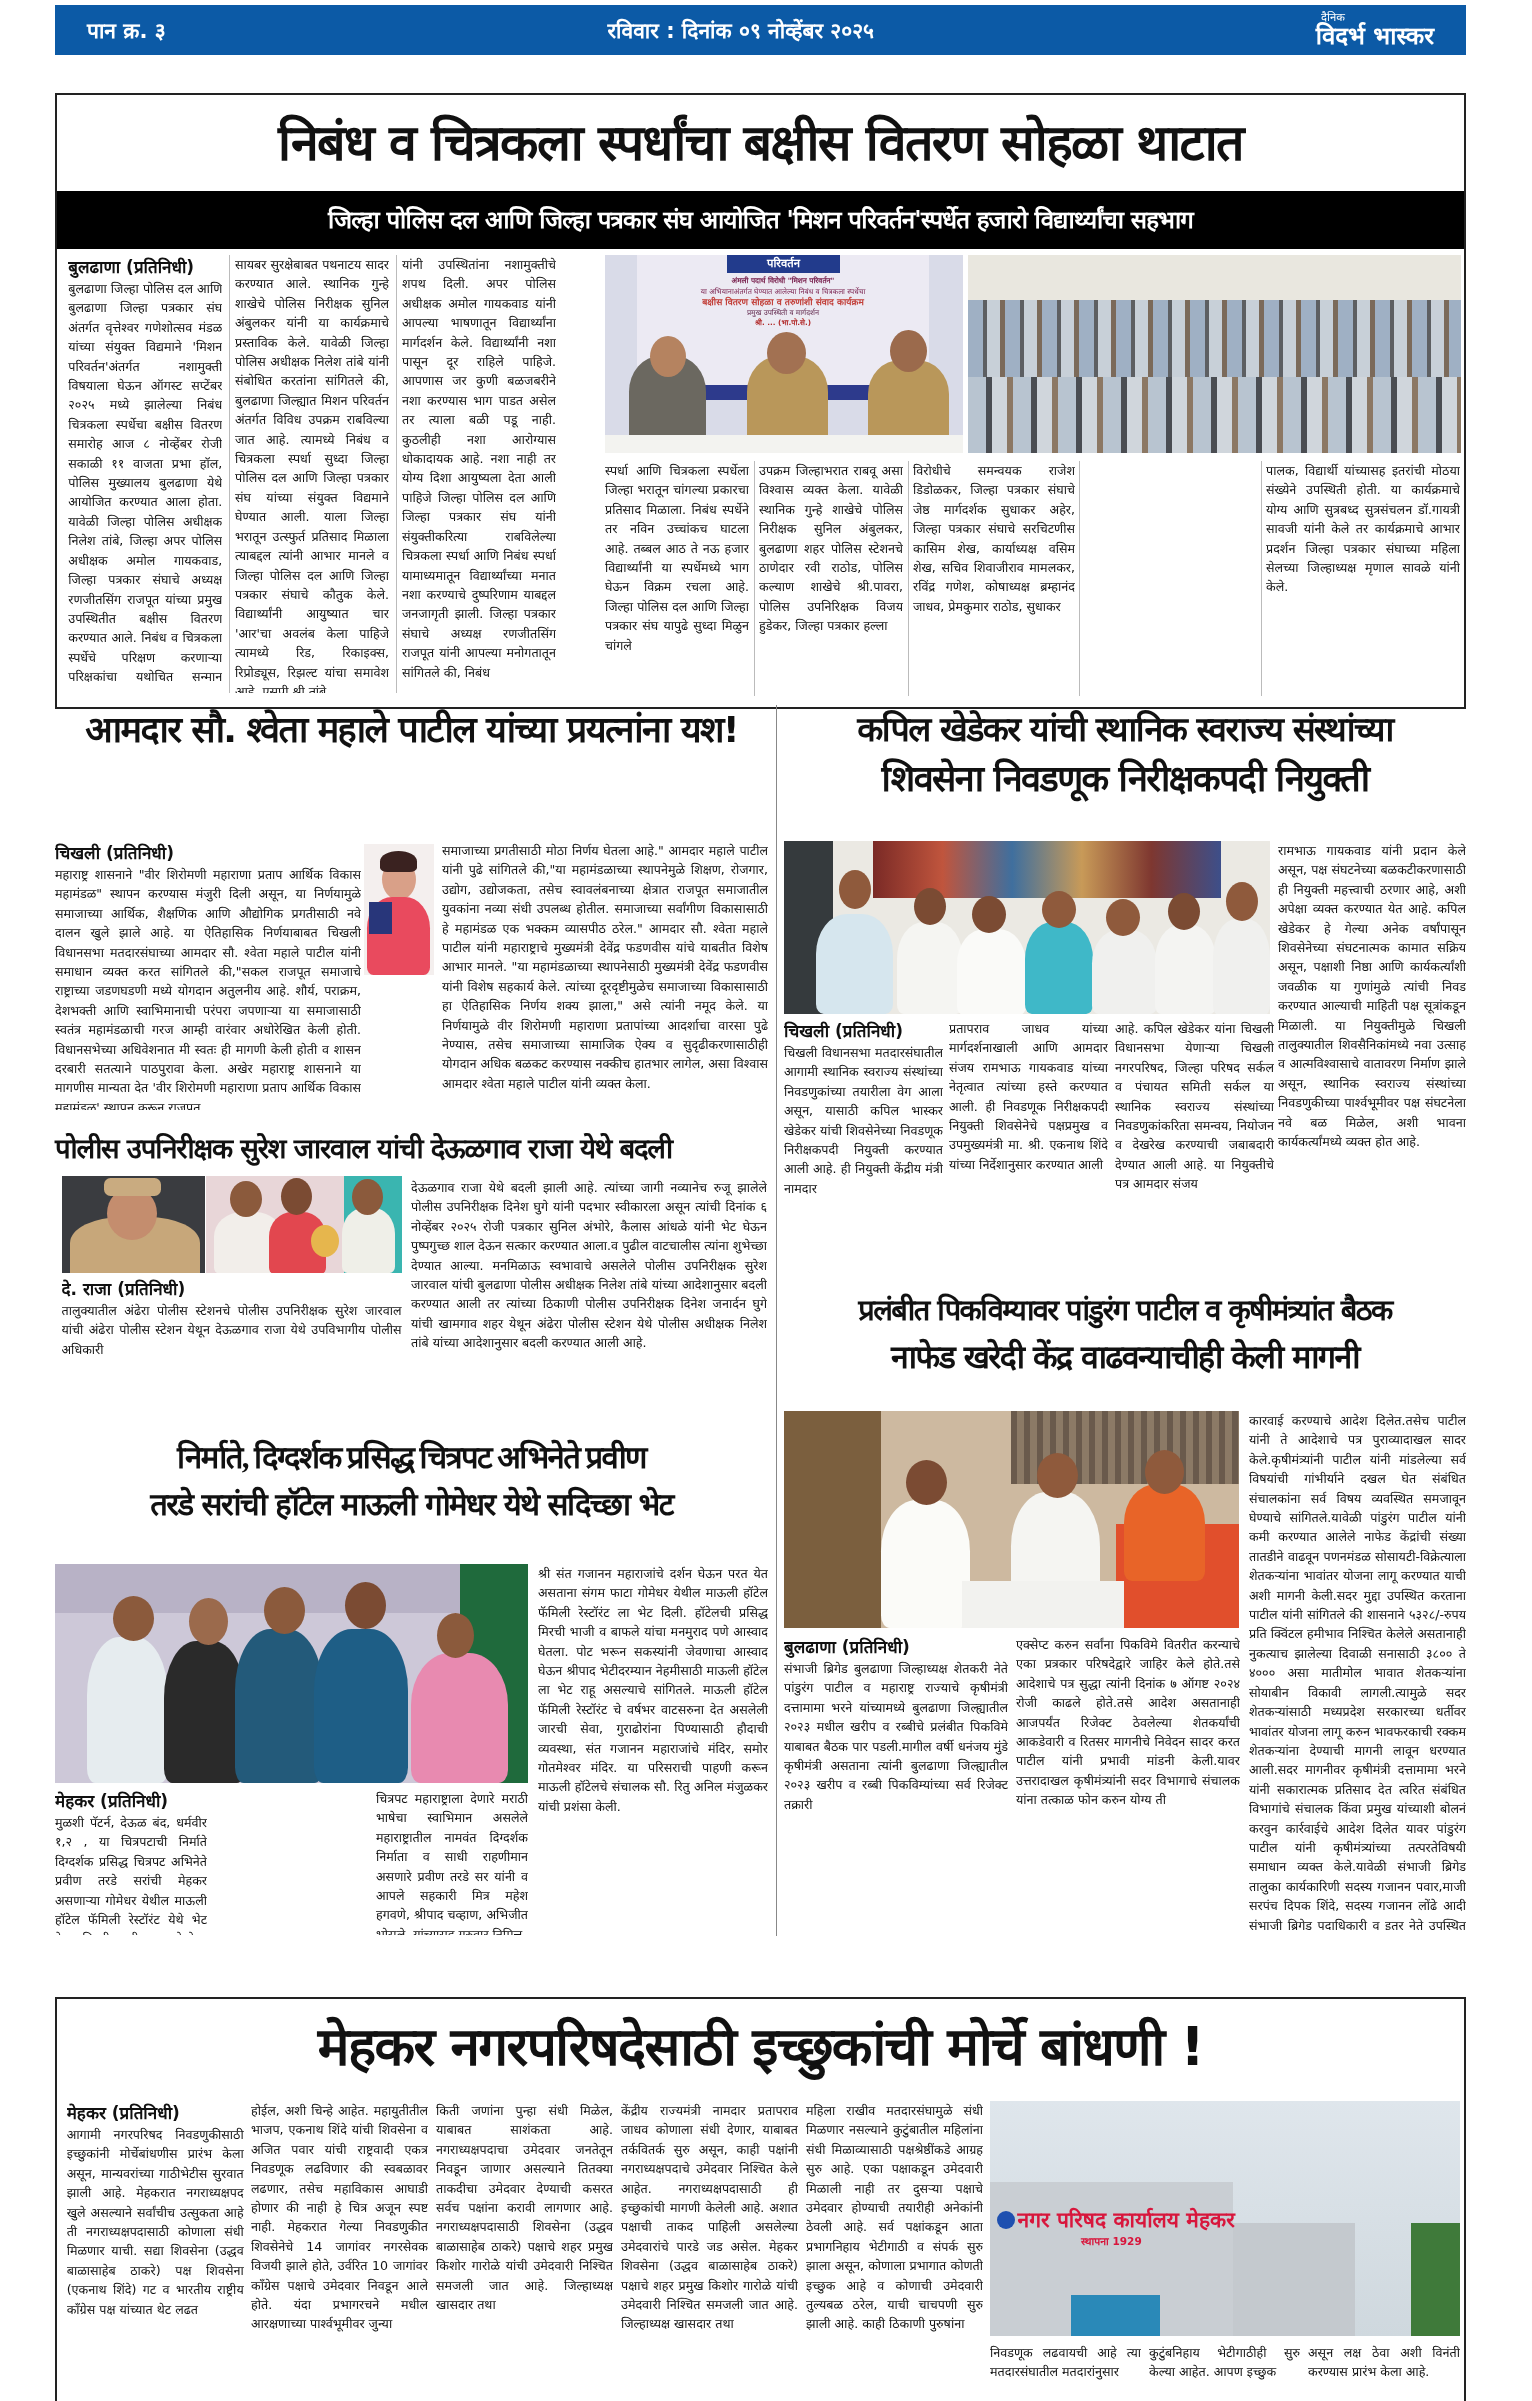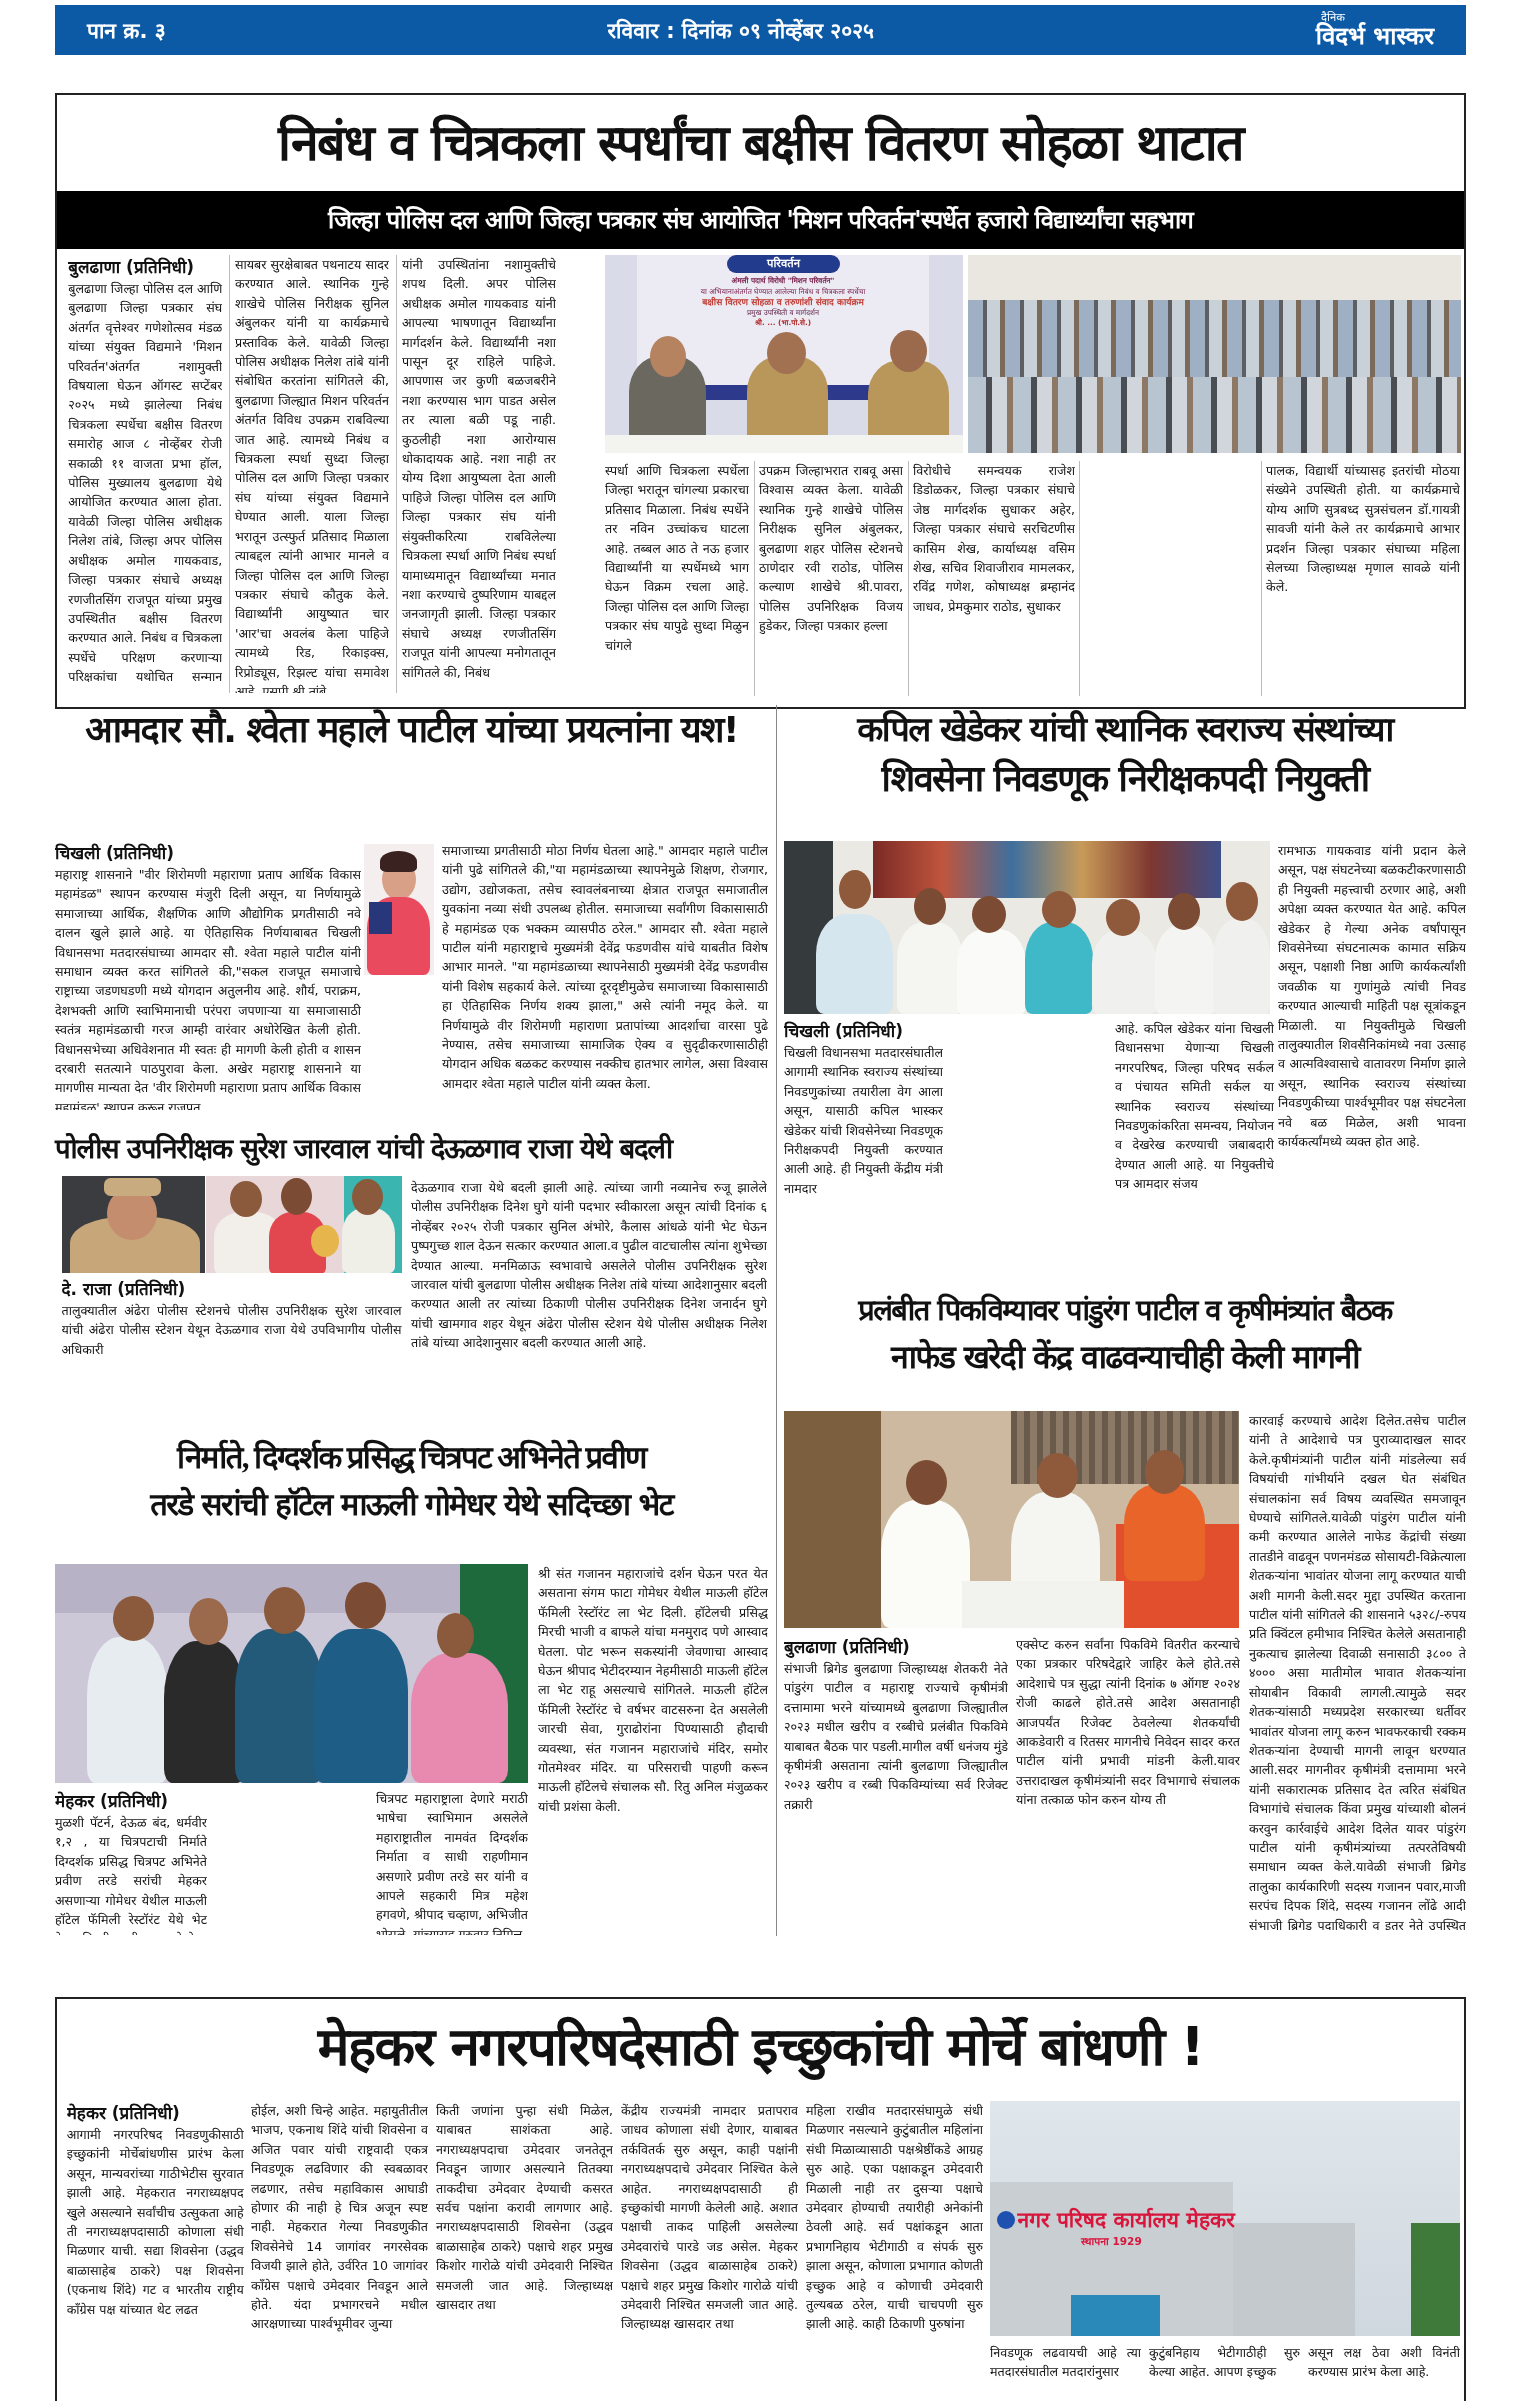--- a/index.html
+++ b/index.html
@@ -51,21 +51,21 @@
     <div class="dateline">बुलढाणा (प्रतिनिधी)</div>
     <span>बुलढाणा जिल्हा पोलिस दल आणि बुलढाणा जिल्हा पत्रकार संघ अंतर्गत वृत्तेश्वर गणेशोत्सव मंडळ यांच्या संयुक्त विद्यमाने 'मिशन परिवर्तन'अंतर्गत नशामुक्ती विषयाला घेऊन ऑगस्ट सप्टेंबर २०२५ मध्ये झालेल्या निबंध चित्रकला स्पर्धेचा बक्षीस वितरण समारोह आज ८ नोव्हेंबर रोजी सकाळी ११ वाजता प्रभा हॉल, पोलिस मुख्यालय बुलढाणा येथे आयोजित करण्यात आला होता. यावेळी जिल्हा पोलिस अधीक्षक निलेश तांबे, जिल्हा अपर पोलिस अधीक्षक अमोल गायकवाड, जिल्हा पत्रकार संघाचे अध्यक्ष रणजीतसिंग राजपूत यांच्या प्रमुख उपस्थितीत बक्षीस वितरण करण्यात आले. निबंध व चित्रकला स्पर्धेचे परिक्षण करणाऱ्या परिक्षकांचा यथोचित सन्मान करण्यात आला.</span>
   </div>
   <div class="rule-v" style="left:172px; top:160px; height:438px;"></div>
   <div class="col" style="left:178px; top:160px; width:154px; height:438px;">सायबर सुरक्षेबाबत पथनाटय सादर करण्यात आले. स्थानिक गुन्हे शाखेचे पोलिस निरीक्षक सुनिल अंबुलकर यांनी या कार्यक्रमाचे प्रस्ताविक केले. यावेळी जिल्हा पोलिस अधीक्षक निलेश तांबे यांनी संबोधित करतांना सांगितले की, बुलढाणा जिल्ह्यात मिशन परिवर्तन अंतर्गत विविध उपक्रम राबविल्या जात आहे. त्यामध्ये निबंध व चित्रकला स्पर्धा सुध्दा जिल्हा पोलिस दल आणि जिल्हा पत्रकार संघ यांच्या संयुक्त विद्यमाने घेण्यात आली. याला जिल्हा भरातून उत्स्फुर्त प्रतिसाद मिळाला त्याबद्दल त्यांनी आभार मानले व जिल्हा पोलिस दल आणि जिल्हा पत्रकार संघाचे कौतुक केले. विद्यार्थ्यांनी आयुष्यात चार 'आर'चा अवलंब केला पाहिजे त्यामध्ये रिड, रिकाइक्स, रिप्रोड्यूस, रिझल्ट यांचा समावेश आहे. एसपी श्री.तांबे</div>
   <div class="rule-v" style="left:339px; top:160px; height:438px;"></div>
   <div class="col" style="left:345px; top:160px; width:154px; height:438px;">यांनी उपस्थितांना नशामुक्तीचे शपथ दिली. अपर पोलिस अधीक्षक अमोल गायकवाड यांनी आपल्या भाषणातून विद्यार्थ्यांना मार्गदर्शन केले. विद्यार्थ्यांनी नशा पासून दूर राहिले पाहिजे. आपणास जर कुणी बळजबरीने नशा करण्यास भाग पाडत असेल तर त्याला बळी पडू नाही. कुठलीही नशा आरोग्यास धोकादायक आहे. नशा नाही तर योग्य दिशा आयुष्यला देता आली पाहिजे जिल्हा पोलिस दल आणि जिल्हा पत्रकार संघ यांनी संयुक्तीकरित्या राबविलेल्या चित्रकला स्पर्धा आणि निबंध स्पर्धा यामाध्यमातून विद्यार्थ्यांच्या मनात नशा करण्याचे दुष्परिणाम याबद्दल जनजागृती झाली. जिल्हा पत्रकार संघाचे अध्यक्ष रणजीतसिंग राजपूत यांनी आपल्या मनोगतातून सांगितले की, निबंध</div>
 
   <div class="photo" style="left:548px; top:160px; width:358px; height:198px; background:#d9dbe8;">
     <div style="position:absolute; left:32px; top:0; width:292px; height:142px; background:#eceaf3;"></div>
-    <div style="position:absolute; left:122px; top:0; width:113px; height:18px; background:#223b8c; color:#fff; font-size:11.3px; text-align:center; font-weight:bold;border-radius:9px;">परिवर्तन</div>
+    <div style="position:absolute; left:122px; top:0; width:113px; height:18px; background:#223b8c; color:#fff; font-size:11.3px; text-align:center; font-weight:bold;">परिवर्तन</div>
     <div style="position:absolute; left:32px; top:21px; width:292px; font-size:7.3px; color:#333; text-align:center; line-height:10.5px;">
       <div style="color:#7a2350; font-weight:bold;">अंमली पदार्थ विरोधी "मिशन परिवर्तन"</div>
       <div style="color:#7a2350;">या अभियानाअंतर्गत घेण्यात आलेल्या निबंध व चित्रकला स्पर्धेचा</div>
       <div style="color:#c2403a; font-weight:bold; font-size:9px;">बक्षीस वितरण सोहळा व तरुणांशी संवाद कार्यक्रम</div>
       <div style="color:#5a1e44;">प्रमुख उपस्थिती व मार्गदर्शन</div>
       <div style="color:#b22c2c; font-weight:bold;">श्री. ... (भा.पो.से.)</div>
     </div>
     <div style="position:absolute; left:32px; top:130px; width:292px; height:14.6px; background:#2d3a8c;"></div>
     <div class="person" style="left:24px; top:101px; width:77px; height:89px; background:#6b6860;"></div>
     <div class="head" style="left:45px; top:81px; width:36px; height:41px; background:#b58360;"></div>
@@ -128,20 +128,21 @@
     <div class="person" style="left:371px; top:84px; width:61px; height:89px; background:#f4f4f2;"></div>
     <div class="head" style="left:384px; top:52px; width:32px; height:37px; background:#7b4b33;"></div>
     <div class="person" style="left:429px; top:78px; width:57px; height:96px; background:#f0f0ee;"></div>
     <div class="head" style="left:442px; top:41px; width:32px; height:39px; background:#8f5a3c;"></div>
   </div>
   <div class="col" style="left:494px; top:136px; width:188px; height:397px;">रामभाऊ गायकवाड यांनी प्रदान केले असून, पक्ष संघटनेच्या बळकटीकरणासाठी ही नियुक्ती महत्त्वाची ठरणार आहे, अशी अपेक्षा व्यक्त करण्यात येत आहे. कपिल खेडेकर हे गेल्या अनेक वर्षांपासून शिवसेनेच्या संघटनात्मक कामात सक्रिय असून, पक्षाशी निष्ठा आणि कार्यकर्त्यांशी जवळीक या गुणांमुळे त्यांची निवड करण्यात आल्याची माहिती पक्ष सूत्रांकडून मिळाली. या नियुक्तीमुळे चिखली तालुक्यातील शिवसैनिकांमध्ये नवा उत्साह व आत्मविश्वासाचे वातावरण निर्माण झाले असून, स्थानिक स्वराज्य संस्थांच्या निवडणुकीच्या पार्श्वभूमीवर पक्ष संघटनेला नवे बळ मिळेल, अशी भावना कार्यकर्त्यांमध्ये व्यक्त होत आहे.</div>
   <div class="col" style="left:0; top:314px; width:159px; height:240px;">
     <div class="dateline">चिखली (प्रतिनिधी)</div>
     <span>चिखली विधानसभा मतदारसंघातील आगामी स्थानिक स्वराज्य संस्थांच्या निवडणुकांच्या तयारीला वेग आला असून, यासाठी कपिल भास्कर खेडेकर यांची शिवसेनेच्या निवडणूक निरीक्षकपदी नियुक्ती करण्यात आली आहे. ही नियुक्ती केंद्रीय मंत्री नामदार</span>
   </div>
+  <div class="col" style="left:165px; top:314px; width:159px; height:240px;">प्रतापराव जाधव यांच्या मार्गदर्शनाखाली आणि आमदार संजय रामभाऊ गायकवाड यांच्या नेतृत्वात त्यांच्या हस्ते करण्यात आली. ही निवडणूक निरीक्षकपदी नियुक्ती शिवसेनेचे पक्षप्रमुख व उपमुख्यमंत्री मा. श्री. एकनाथ शिंदे यांच्या निर्देशानुसार करण्यात आली</div>
   <div class="col" style="left:331px; top:314px; width:159px; height:240px;">आहे. कपिल खेडेकर यांना चिखली विधानसभा येणाऱ्या चिखली नगरपरिषद, जिल्हा परिषद सर्कल व पंचायत समिती सर्कल या स्थानिक स्वराज्य संस्थांच्या निवडणुकांकरिता समन्वय, नियोजन व देखरेख करण्याची जबाबदारी देण्यात आली आहे. या नियुक्तीचे पत्र आमदार संजय</div>
 </section>
 
 <section style="position:absolute; left:55px; top:1126px; width:713px; height:300px;">
   <h2 class="headline" style="font-size:27.5px; line-height:44px; letter-spacing:-1.2px; text-align:left;">पोलीस उपनिरीक्षक सुरेश जारवाल यांची देऊळगाव राजा येथे बदली</h2>
   <div class="photo" style="left:6.5px; top:50px; width:143px; height:97px; background:#3a3c40;">
     <div class="person" style="left:8px; top:41px; width:130px; height:65px; background:#c7a77a;"></div>
     <div class="head" style="left:45px; top:11.3px; width:50px; height:53px; background:#c48d6e;"></div>
     <div style="position:absolute; left:42px; top:1.6px; width:57px; height:18px; background:#c9ab80; border-radius:6.5px;"></div>
   </div>

